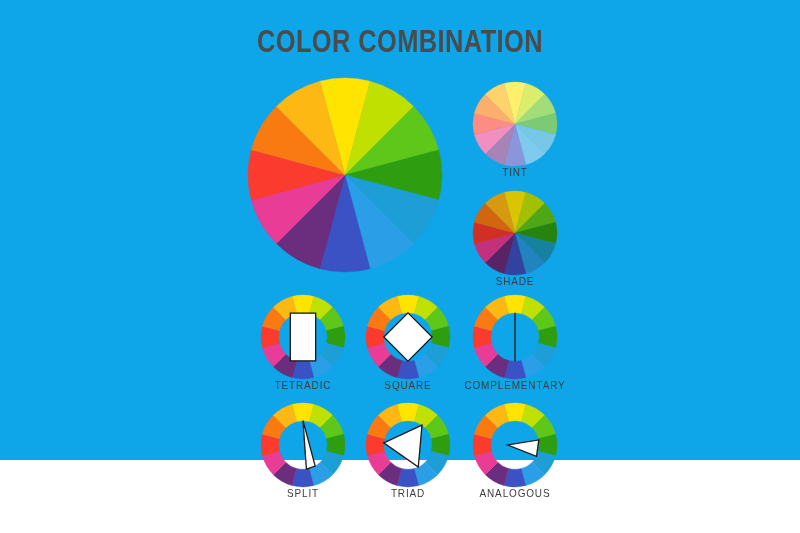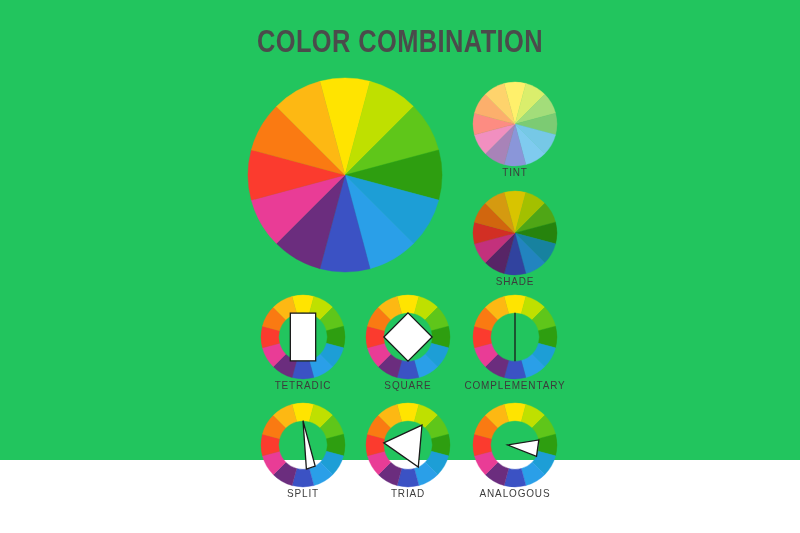--- a/index.html
+++ b/index.html
@@ -11,21 +11,21 @@
     width: 800px;
     height: 533px;
     overflow: hidden;
     font-family: "Liberation Sans", sans-serif;
     position: relative;
   }
   #page {
     position: relative;
     width: 800px;
     height: 460px;
-    background: #22c55e;
+    background: #0ea5e9;
   }
   .title {
     position: absolute;
     left: 0;
     top: 24px;
     width: 800px;
     text-align: center;
     font-family: "Liberation Sans", sans-serif;
     font-weight: bold;
     font-size: 31px;

